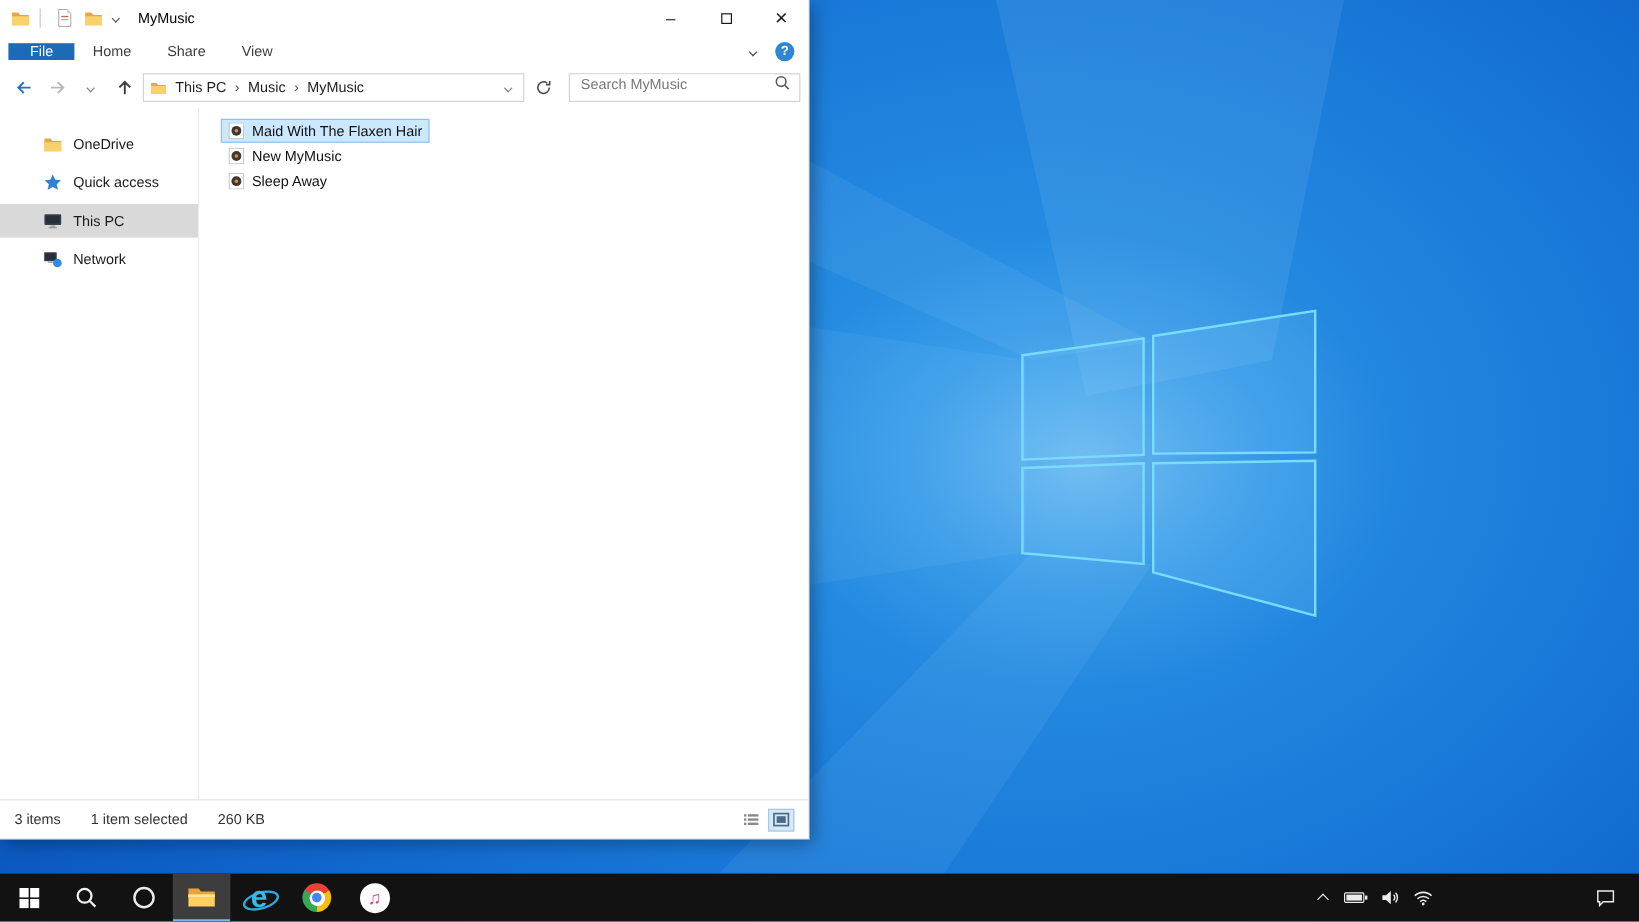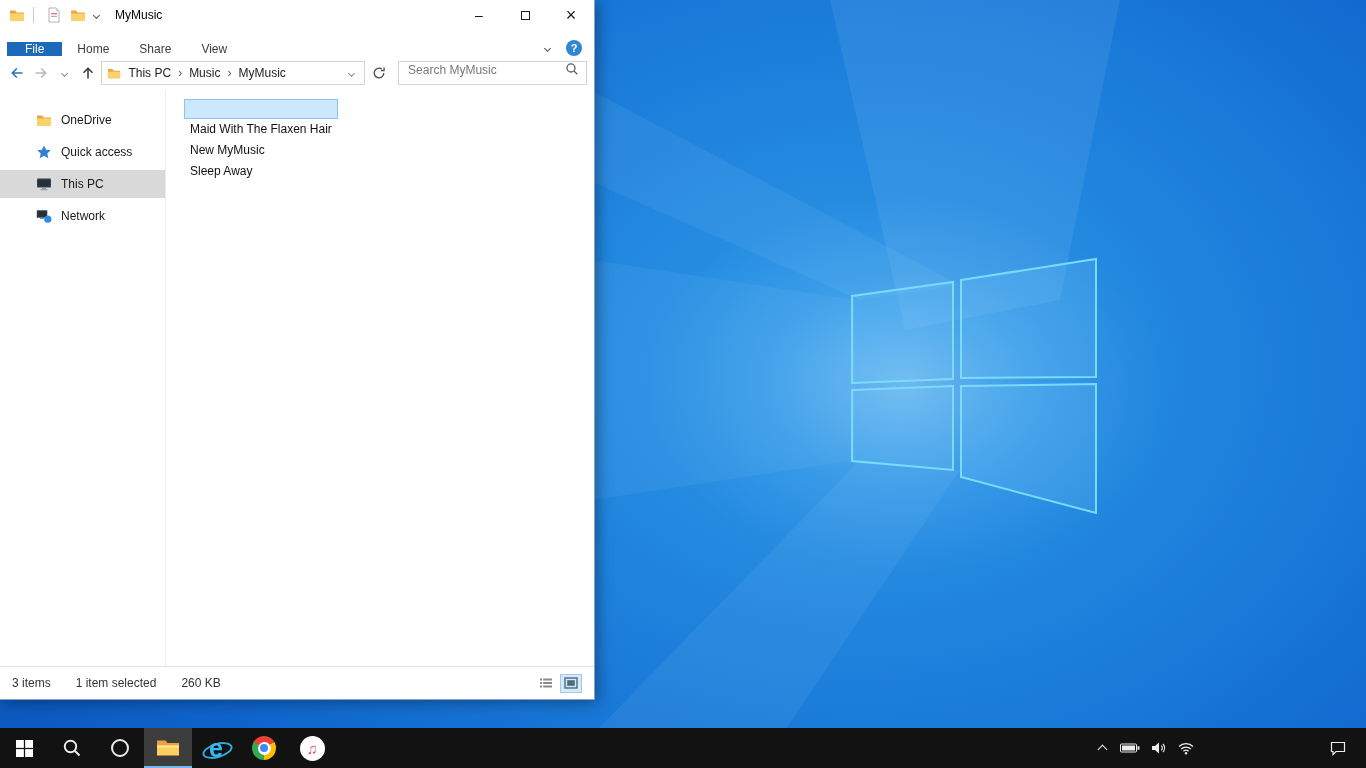--- a/index.html
+++ b/index.html
@@ -7,41 +7,41 @@
   body {
     width:1366px; height:768px; overflow:hidden; position:relative;
     font-family:"Liberation Sans", sans-serif;
     background: radial-gradient(1250px 950px at 63% 48%,
       #2f9ae9 0%, #1a7bd9 38%, #0f64cc 62%, #0b56bd 82%, #0a50b2 100%);
   }
   
   .wallpaper { position:absolute; inset:0; width:1366px; height:768px; }
   
   .window {
-    position:absolute; left:0; top:0; width:595px; height:700px;
+    position:absolute; left:0; top:0; width:675px; height:700px;
     background:#fff; display:flex; flex-direction:column;
     border-right:1px solid #86a3c4; border-bottom:1px solid #86a3c4;
     box-shadow:3px 3px 14px rgba(0,0,0,.35); z-index:5;
   }
   .titlebar { height:30px; display:flex; align-items:center; padding-left:9px; flex:0 0 auto; }
   .icon16 { width:16px; height:16px; display:block; }
   .icon14 { width:14px; height:14px; display:block; }
   .qat-sep { width:1px; height:16px; background:#c9c9c9; margin:0 8px; }
   .qat-btn { display:flex; align-items:center; justify-content:center; padding:0 4px; }
   .chev { width:6px; height:6px; border-right:1.4px solid #555; border-bottom:1.4px solid #555;
           transform:rotate(45deg); display:inline-block; }
   .chev-sm { width:5px; height:5px; }
   .title-text { font-size:12px; color:#000; margin-left:12px; white-space:nowrap; }
   .win-controls { margin-left:auto; display:flex; height:100%; }
   .win-btn { width:46px; height:100%; display:flex; align-items:center; justify-content:center;
              font-size:14px; color:#1a1a1a; }
   .win-btn.close { font-size:18px; }
   .maxbox { width:9px; height:9px; border:1px solid #1a1a1a; }
   
-  .ribbon-row { height:26px; display:flex; align-items:flex-end; flex:0 0 auto; }
+  .ribbon-row { height:26px; display:flex; align-items:center; flex:0 0 auto; }
   .tab { display:flex; align-items:center; padding:0 15px; font-size:12px; color:#3c3c3c; }
   .tab.file { background:#1d6ab8; color:#fff; padding:0 18px; margin-left:7px; }
   .ribbon-right { margin-left:auto; display:flex; align-items:center; gap:16px; padding-right:12px; }
   .help-circle { width:16px; height:16px; border-radius:50%; background:#2f86d1; color:#fff;
                  font-size:11px; font-weight:bold; display:flex; align-items:center; justify-content:center; }
   
   .addr-row { height:34px; display:flex; align-items:center; padding:0 7px; gap:3px;
               flex:0 0 auto; }
   .nav-btn { width:25px; height:26px; display:flex; align-items:center; justify-content:center; }
   .c-back { color:#2a72bd; } .c-fwd { color:#b9b9b9; } .c-up { color:#3d3d3d; } .c-refresh { color:#4a4a4a; }
@@ -55,22 +55,22 @@
   .search-box input { border:none; outline:none; flex:1; font-size:12px; font-family:inherit; color:#333; min-width:0; }
   .search-box input::placeholder { color:#797979; }
   .c-search { color:#5a5a5a; }
   
   .win-body { flex:1; display:flex; min-height:0; }
   .sidebar { width:166px; flex:0 0 auto; border-right:1px solid #ededed; padding-top:16px; }
   .side-item { height:28px; display:flex; align-items:center; gap:9px; padding-left:36px;
                font-size:12px; color:#1a1a1a; margin-bottom:4px; white-space:nowrap; }
   .side-item.selected { background:#d9d9d9; }
   .content { flex:1; padding:9px 0 0 18px; }
-  .file-row { display:flex; align-items:center; gap:22px; height:20px; padding:0 5px;
-              font-size:12px; color:#111; width:max-content; border:1px solid transparent; margin-bottom:1px;flex-direction:column; }
+  .file-row { display:flex; align-items:center; gap:6px; height:20px; padding:0 5px;
+              font-size:12px; color:#111; width:max-content; border:1px solid transparent; margin-bottom:1px; }
   .file-row.selected { background:#cce8ff; border-color:#8fc2ef; }
   
   .statusbar { height:23px; border-top:1px solid #e3e3e3; display:flex; align-items:center;
                font-size:12px; color:#333; padding:16px 12px; flex:0 0 auto; }
   .status-item { margin-right:25px; white-space:nowrap; }
   .view-btns { margin-left:auto; display:flex; gap:3px; }
   .view-btn { width:22px; height:19px; display:flex; align-items:center; justify-content:center; color:#8a8a8a; }
   .view-btn.selected { background:#d7e9f9; border:1px solid #a3c8e8; color:#4c6b85; }
   
   .taskbar { position:absolute; left:0; bottom:0; width:1366px; height:40px; background:#121212;

